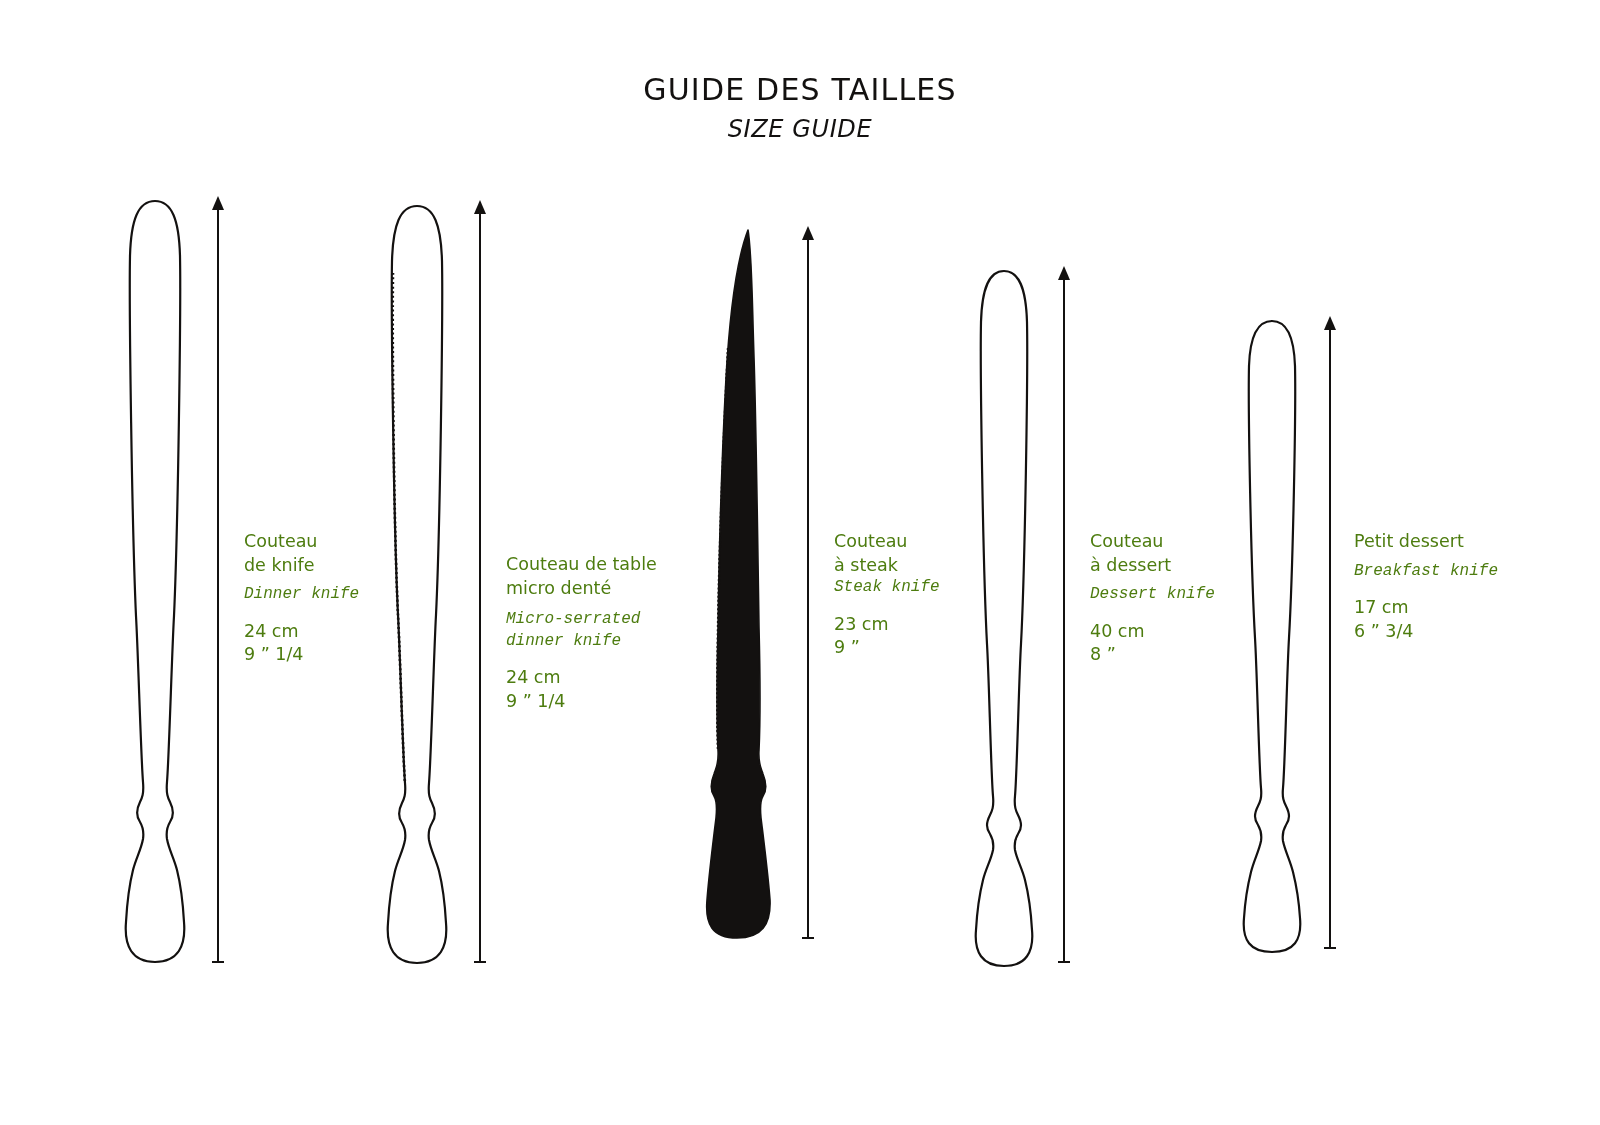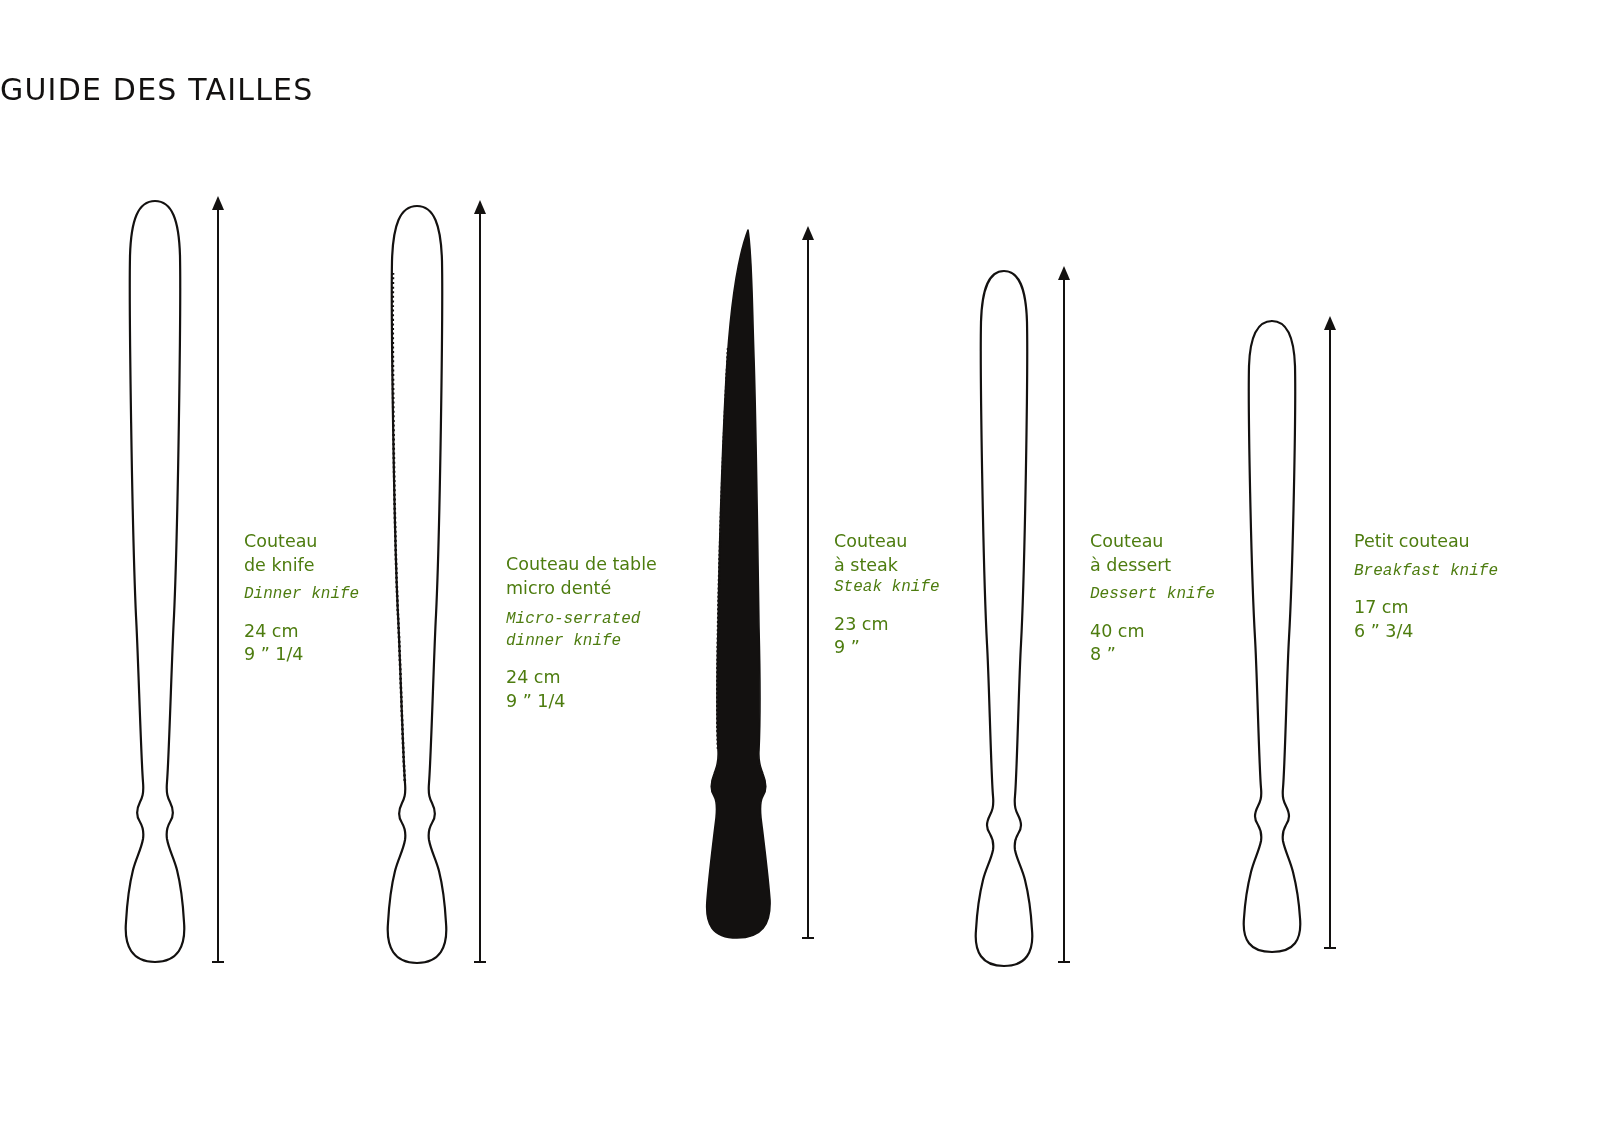--- a/index.html
+++ b/index.html
@@ -20,20 +20,21 @@
     left: 0; top: 0;
     width: 1600px;
     height: 1125px;
     background: #ffffff;
   }
   .title-block {
     position: absolute;
     top: 72px;
     left: 0;
     width: 1600px;
+    text-align: center;
   }
   .title-fr {
     font-size: 30px;
     letter-spacing: 1.2px;
     font-weight: 400;
     color: #131110;
   }
   .title-en {
     font-size: 24px;
     font-style: italic;
@@ -70,20 +71,21 @@
   .labels .en { font-style: italic; font-size: 16px; font-family: Liberation Mono, monospace; }
   .labels .dims { margin-top: 14px; }
 </style>
 </head>
 <body>
 
 <div class="sheet">
 
   <div class="title-block">
     <div class="title-fr">GUIDE DES TAILLES</div>
+    <div class="title-en">SIZE GUIDE</div>
   </div>
 
   <div class="group" style="left:110px;">
     <div class="knife-wrap" style="top:198px;left:0;">
       <svg class="knife-svg" width="90" height="770" viewBox="0 0 90 770" aria-hidden="true">
         <path fill="#ffffff" stroke="#131110" stroke-width="2.2" stroke-linejoin="round" d="M45 3
              C 28 3, 21 22, 20 58
              C 19 110, 22 330, 26 418
              C 28 452, 31 560, 33 584
              C 34 596, 32 600, 30 604
@@ -265,20 +267,20 @@
       </svg>
     </div>
     <div class="arrow-wrap" style="top:316px;left:90px;">
       <svg class="arrow-svg" width="16" height="638" viewBox="0 0 16 638" aria-hidden="true">
         <line x1="8" y1="6" x2="8" y2="632" stroke="#131110" stroke-width="2"></line>
         <polygon points="8,0 2,14 14,14" fill="#131110"></polygon>
         <line x1="2" y1="632" x2="14" y2="632" stroke="#131110" stroke-width="2"></line>
       </svg>
     </div>
     <div class="labels" style="top:530px;left:122px;">
-      <div class="fr">Petit couteau</div>
+      <div class="fr">Petit dessert</div>
       <div class="en" style="margin-top:7px;">Breakfast knife</div>
       <div class="dims">17 cm</div>
       <div>6 ” 3/4</div>
     </div>
   </div>
 
 </div>
 
 </body></html>

